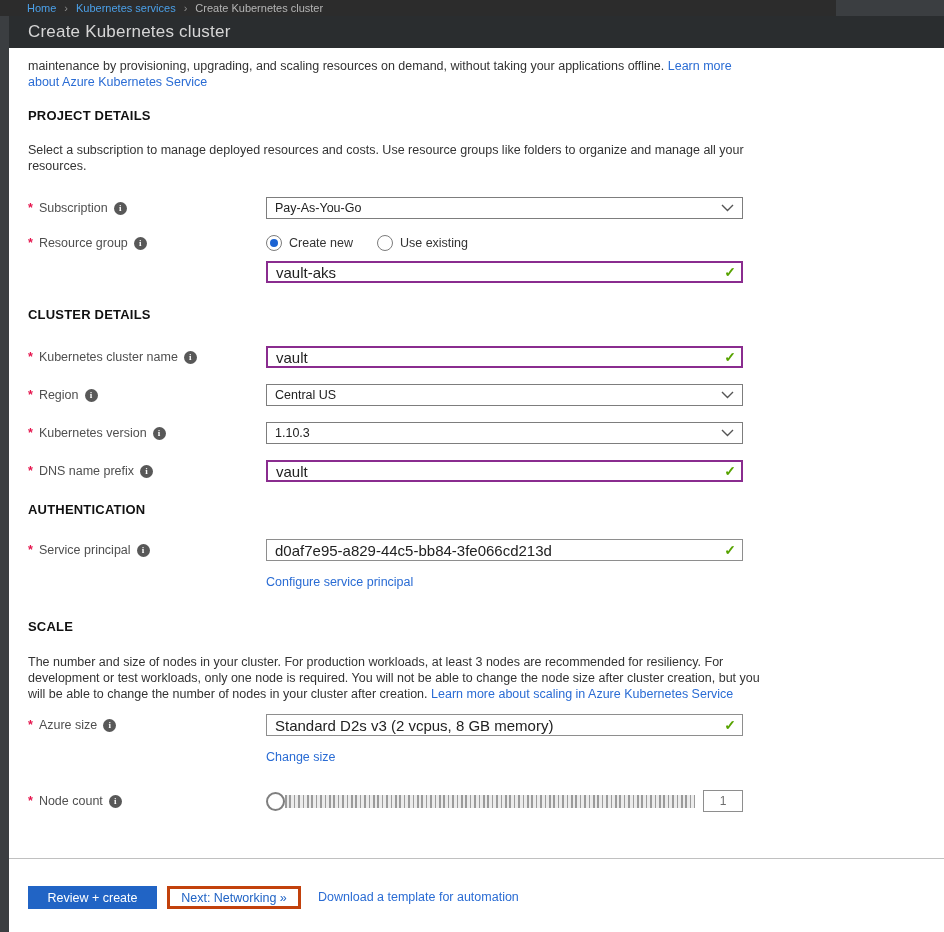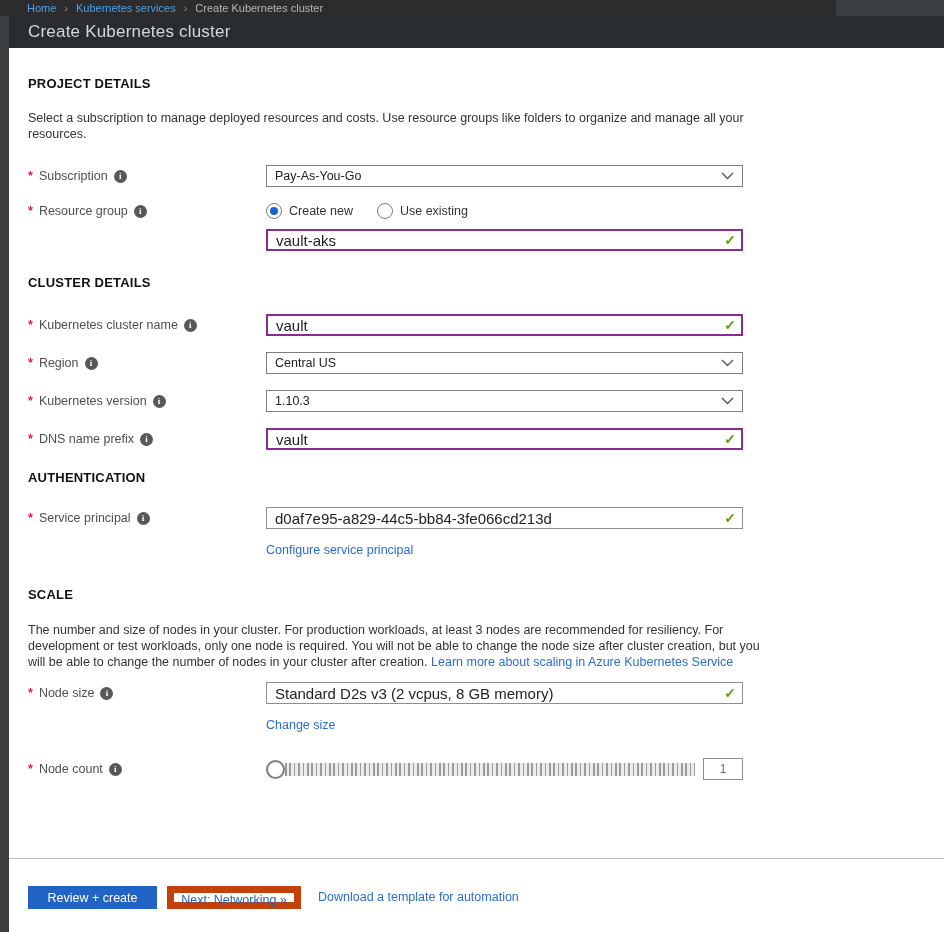--- a/index.html
+++ b/index.html
@@ -117,21 +117,21 @@
     background: #fff; border-top: 1px solid #c0c0c0;
     display: flex; align-items: flex-start; padding: 27px 8px 0 19px;
     font-size: 12.5px;
   }
   .btn { height: 23px; font-size: 12.5px; font-family: "Liberation Sans", sans-serif; cursor: pointer; }
   .btn-primary {
     width: 129px; background: #2164c5; border: 1px solid #2164c5; color: #fff;
   }
   .btn-secondary {
     width: 134px; margin-left: 10px; background: #fff;
-    border: 7px solid #c2410c; color: #2164c5;
+    border: 3px solid #c2410c; color: #2164c5;
   }
   .footer-link { margin-left: 17px; line-height: 23px; }
 </style>
 </head>
 <body>
 
 <div class="breadcrumb-bar">
   <span class="crumb-link">Home</span>
   <span class="crumb-sep">›</span>
   <span class="crumb-link">Kubernetes services</span>
@@ -140,20 +140,24 @@
 </div>
 
 <div class="panel">
 
   <div class="titlebar">
     <span>Create Kubernetes cluster</span>
   </div>
 
   <div class="content">
 
+    <div class="para intro">
+      <span>maintenance by provisioning, upgrading, and scaling resources on demand, without taking your applications offline.</span>
+      <a class="body-link">Learn more about Azure Kubernetes Service</a>
+    </div>
 
     <div class="section-heading h-project">PROJECT DETAILS</div>
     <div class="para select-desc">Select a subscription to manage deployed resources and costs. Use resource groups like folders to organize and manage all your resources.</div>
 
     <div class="form-row mt23">
       <div class="field-label">
         <span class="req">*</span>
         <span>Subscription</span>
         <span class="info-icon">i</span>
       </div>
@@ -272,21 +276,21 @@
 
     <div class="section-heading h-scale">SCALE</div>
     <div class="para scale-desc">
       <span>The number and size of nodes in your cluster. For production workloads, at least 3 nodes are recommended for resiliency. For development or test workloads, only one node is required. You will not be able to change the node size after cluster creation, but you will be able to change the number of nodes in your cluster after creation.</span>
       <a class="body-link">Learn more about scaling in Azure Kubernetes Service</a>
     </div>
 
     <div class="form-row mt12">
       <div class="field-label">
         <span class="req">*</span>
-        <span>Node size</span>
+        <span>Azure size</span>
         <span class="info-icon">i</span>
       </div>
       <div class="field-wrap">
         <input class="text-input" value="Standard D2s v3 (2 vcpus, 8 GB memory)" style="">
         <span class="check-icon">✓</span>
       </div>
     </div>
 
     <div class="form-row mt14">
       <div></div>

